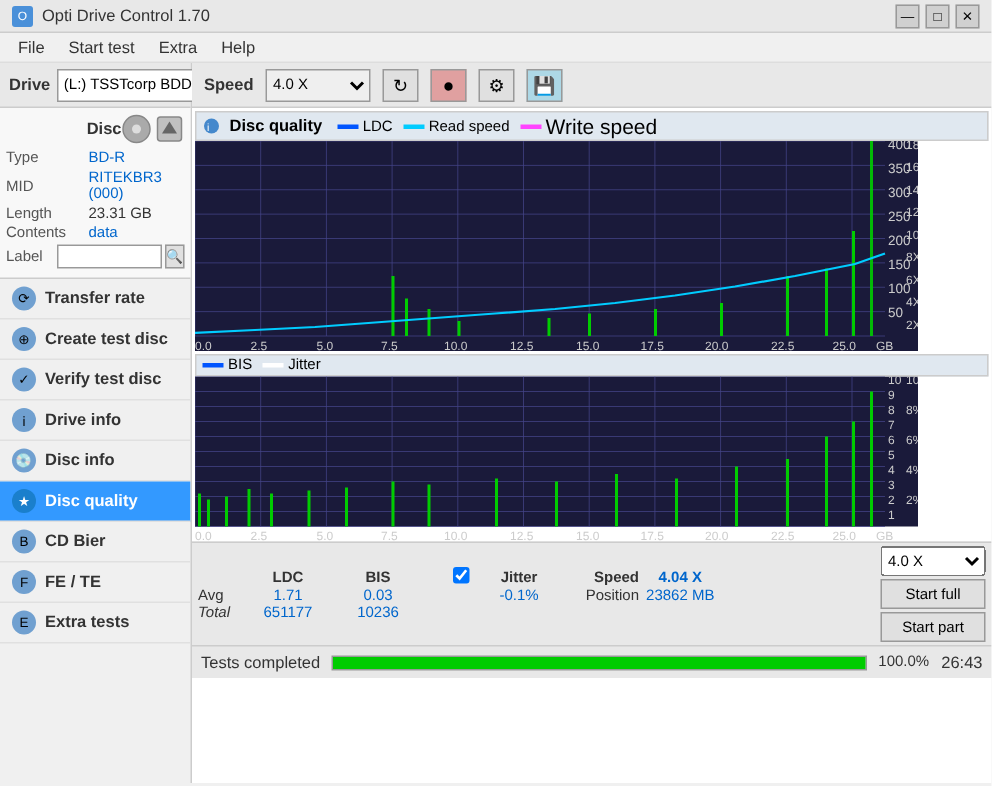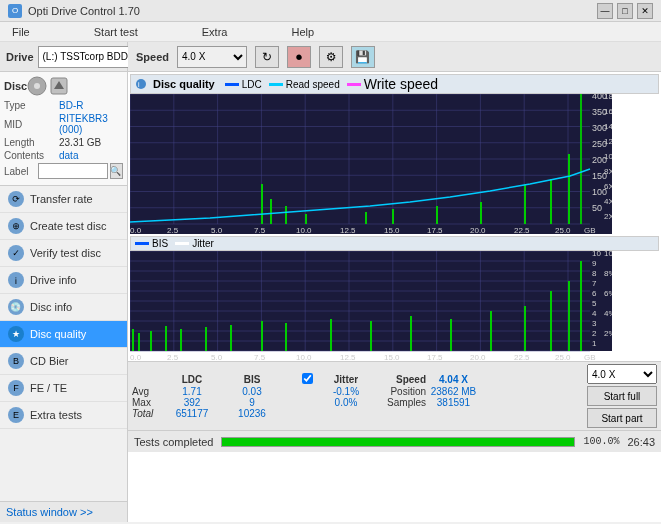--- a/index.html
+++ b/index.html
@@ -7,53 +7,53 @@
 
     
     .title-bar { background: #e8e8e8; height: 22px; display: flex; align-items: center; justify-content: space-between; padding: 0 8px; border-bottom: 1px solid #ccc; }
     .title-bar-left { display: flex; align-items: center; gap: 6px; }
     .title-bar-icon { width: 14px; height: 14px; background: #4a90d9; border-radius: 2px; display: flex; align-items: center; justify-content: center; color: white; font-size: 8px; }
     .title-bar-text { font-size: 11px; color: #333; }
     .title-bar-controls { display: flex; gap: 4px; }
     .title-btn { width: 16px; height: 16px; background: #d0d0d0; border: 1px solid #999; display: flex; align-items: center; justify-content: center; font-size: 9px; cursor: pointer; }
 
     
-    .menu-bar { background: #f0f0f0; height: 20px; display: flex; align-items: center; padding: 0 4px; border-bottom: 1px solid #ddd; gap: 48px; }
+    .menu-bar { background: #f0f0f0; height: 20px; display: flex; align-items: center; padding: 0 4px; border-bottom: 1px solid #ddd; }
     .menu-item { padding: 2px 8px; font-size: 11px; color: #333; cursor: pointer; }
 
     
     .main { display: flex; height: 480px; }
 
     
     .left-panel { width: 128px; background: #f0f0f0; border-right: 1px solid #ccc; display: flex; flex-direction: column; }
 
     
     .drive-bar { background: #e8e8e8; padding: 4px 6px; border-bottom: 1px solid #ccc; display: flex; align-items: center; gap: 4px; height: 30px; }
     .drive-label { font-size: 11px; font-weight: bold; color: #333; }
     .drive-select { flex: 1; height: 22px; font-size: 10px; border: 1px solid #999; background: white; }
     .eject-btn { width: 22px; height: 22px; background: #e0e0e0; border: 1px solid #999; display: flex; align-items: center; justify-content: center; font-size: 10px; cursor: pointer; }
 
     
     .disc-section { background: #f8f8f8; border-bottom: 1px solid #ccc; padding: 4px; }
-    .disc-header { display: flex; align-items: center; justify-content: flex-start; margin-bottom: 4px; }
+    .disc-header { display: flex; align-items: center; justify-content: flex-end; margin-bottom: 4px; }
     .disc-title { font-size: 11px; font-weight: bold; color: #333; }
     .disc-row { display: flex; align-items: center; margin-bottom: 2px; }
     .disc-key { color: #555; font-size: 10px; width: 55px; }
     .disc-val { color: #0066cc; font-size: 10px; flex: 1; }
     .disc-val-black { color: #333; font-size: 10px; }
     .label-input { width: 70px; height: 16px; border: 1px solid #999; font-size: 10px; padding: 0 2px; }
     .label-btn { width: 16px; height: 16px; background: #e0e0e0; border: 1px solid #999; margin-left: 2px; font-size: 9px; cursor: pointer; }
 
     
     .nav-items { flex: 1; overflow-y: auto; }
     .nav-item { display: flex; align-items: center; padding: 5px 8px; cursor: pointer; border-bottom: 1px solid #e0e0e0; gap: 6px; }
     .nav-item.active { background: #3399ff; color: white; }
     .nav-item.active .nav-label { color: white; }
     .nav-icon { width: 16px; height: 16px; border-radius: 50%; display: flex; align-items: center; justify-content: center; font-size: 9px; flex-shrink: 0; }
-    .nav-label { font-size: 11px; color: #333; }
+    .nav-label { font-size: 11px; color: #333; font-weight: bold; }
 
     
     .status-window { border-top: 1px solid #ccc; padding: 4px 6px; background: #e8e8e8; }
     .status-window-link { color: #0066cc; font-size: 11px; cursor: pointer; text-decoration: none; }
 
     
     .right-panel { flex: 1; display: flex; flex-direction: column; background: #fff; }
 
     
     .speed-bar { background: #e8e8e8; height: 30px; display: flex; align-items: center; padding: 0 8px; gap: 8px; border-bottom: 1px solid #ccc; }
@@ -170,23 +170,20 @@
       <div class="nav-item">
         <div class="nav-icon" style="background:#70a0d0;">F</div>
         <span class="nav-label">FE / TE</span>
       </div>
       <div class="nav-item">
         <div class="nav-icon" style="background:#70a0d0;">E</div>
         <span class="nav-label">Extra tests</span>
       </div>
     </div>
 
-    <div class="status-window">
-      <span class="status-window-link">Status window &gt;&gt;</span>
-    </div>
   </div>
 
   <div class="right-panel">
 
     <div class="speed-bar">
       <span style="font-size:11px;font-weight:bold;color:#333;">Speed</span>
       <select class="speed-select">
         <option>4.0 X</option>
       </select>
       <button class="speed-btn">↻</button>
@@ -393,30 +390,20 @@
             <td style="color:#333;">Avg</td>
             <td style="text-align:center;color:#0066cc;">1.71</td>
             <td style="text-align:center;color:#0066cc;">0.03</td>
             <td></td>
             <td></td>
             <td style="text-align:center;color:#0066cc;">-0.1%</td>
             <td style="text-align:right;color:#333;">Position</td>
             <td style="text-align:center;color:#0066cc;">23862 MB</td>
           </tr>
           <tr>
-            <td style="color:#333;">Max</td>
-            <td style="text-align:center;color:#0066cc;">392</td>
-            <td style="text-align:center;color:#0066cc;">9</td>
-            <td></td>
-            <td></td>
-            <td style="text-align:center;color:#0066cc;">0.0%</td>
-            <td style="text-align:right;color:#333;">Samples</td>
-            <td style="text-align:center;color:#0066cc;">381591</td>
-          </tr>
-          <tr>
             <td style="color:#333;font-style:italic;">Total</td>
             <td style="text-align:center;color:#0066cc;">651177</td>
             <td style="text-align:center;color:#0066cc;">10236</td>
             <td></td>
                 <td></td>
                 <td></td>
                 <td></td>
                 <td></td>
           </tr>
         </tbody>
@@ -430,18 +417,18 @@
           <button style="width:70px;height:20px;background:#e0e0e0;border:1px solid #999;font-size:10px;cursor:pointer;">Start part</button>
         </div>
       </div>
     </div>
 
     <div class="bottom-status">
       <span class="status-text">Tests completed</span>
       <div class="progress-bar-container">
         <div class="progress-bar-fill" style="width:100%;"></div>
       </div>
-      <span style="font-size:10px;color:#333;font-family:Liberation Mono, monospace;">100.0%</span>
+      <span style="font-size:10px;color:#333;">100.0%</span>
       <span class="time-text">26:43</span>
     </div>
 
   </div>
 </div>
 
 </body></html>

